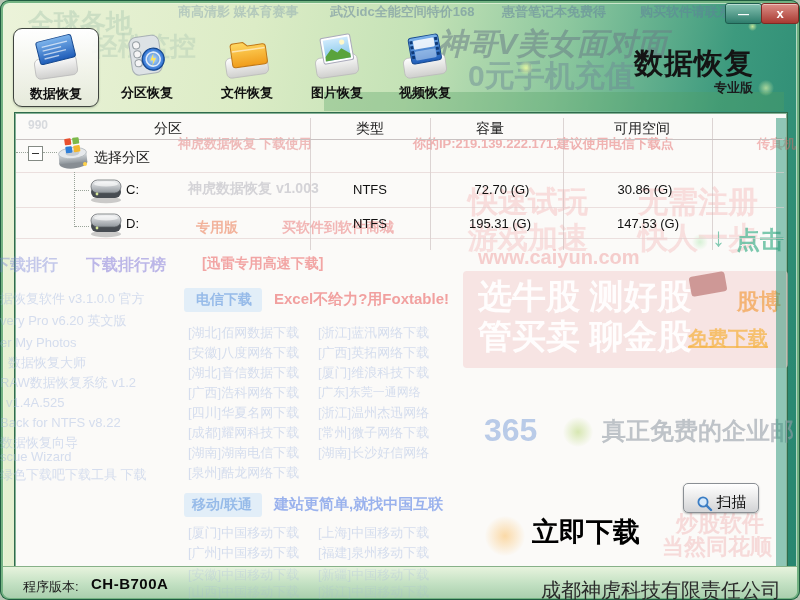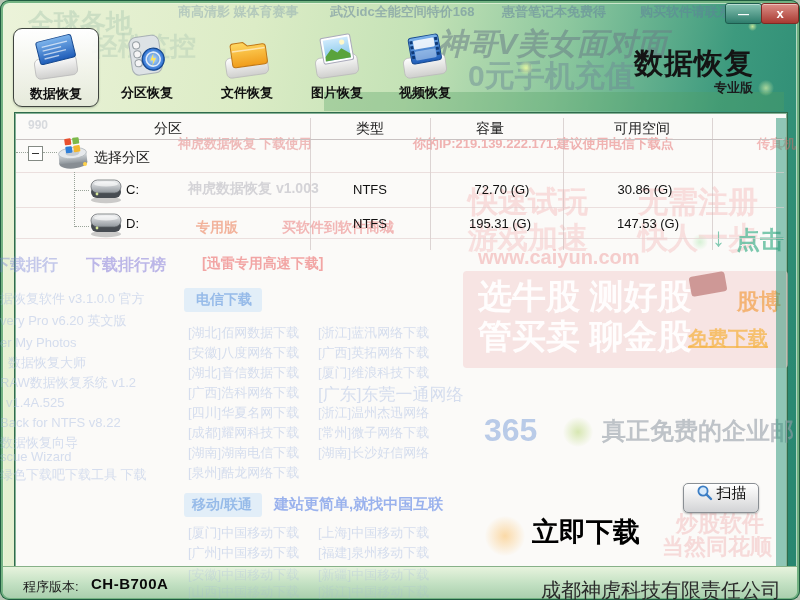--- a/index.html
+++ b/index.html
@@ -38,21 +38,21 @@
   .hline{position:absolute;left:16px;width:768px;height:1px;z-index:3;}
   .cell{position:absolute;font-size:13px;color:#111;z-index:3;}
   .ctr{transform:translateX(-50%);}
   .dotv{position:absolute;width:0;border-left:1px dotted #9aa49a;z-index:3;}
   .doth{position:absolute;height:0;border-top:1px dotted #9aa49a;z-index:3;}
   .minusbox{position:absolute;left:28px;top:146px;width:13px;height:13px;background:#fff;border:1px solid #848a84;
     display:flex;align-items:center;justify-content:center;z-index:3;cursor:pointer;}
   .minusbox i{display:block;width:7px;height:1px;background:#333;}
   .rowhit{position:absolute;left:16px;width:769px;z-index:3;}
   .scanbtn{position:absolute;left:683px;top:483px;width:74px;height:28px;z-index:4;
-    display:flex;align-items:flex-start;justify-content:center;gap:4px;
+    display:flex;align-items:flex-end;justify-content:center;gap:4px;
     border:1px solid #8a8f94;border-radius:5px;
     background:linear-gradient(180deg,#ffffff 0%,#ececec 45%,#d2d3d5 100%);
     box-shadow:0 1px 2px rgba(0,0,0,0.28);font-size:15px;color:#111;cursor:pointer;}
   .sb-vlabel{position:absolute;left:20px;top:11px;font-size:13px;color:#222;}
   .sb-vvalue{position:absolute;left:88px;top:8px;font-size:15px;font-weight:800;letter-spacing:0.5px;color:#0a0a0a;}
   .sb-company{position:absolute;right:16px;top:10px;font-size:20px;color:#2a2a2a;}
   .treelabel{position:absolute;font-size:14px;color:#161616;z-index:3;}
 </style>
 </head>
 <body>
@@ -136,28 +136,29 @@
       <div class="gh" style="left: 8px; top: 356px; font-size: 13px; color: rgba(160, 180, 225, 0.42); font-weight: 400;">数据恢复大师</div>
       <div class="gh" style="left: 0px; top: 376px; font-size: 13px; color: rgba(160, 180, 225, 0.42); font-weight: 400;">RAW数据恢复系统 v1.2</div>
       <div class="gh" style="left: 6px; top: 396px; font-size: 13px; color: rgba(160, 180, 225, 0.42); font-weight: 400;">v1.4A.525</div>
       <div class="gh" style="left: 0px; top: 416px; font-size: 13px; color: rgba(160, 180, 225, 0.42); font-weight: 400;">Back for NTFS v8.22</div>
       <div class="gh" style="left: 0px; top: 436px; font-size: 13px; color: rgba(160, 180, 225, 0.42); font-weight: 400;">数据恢复向导</div>
       <div class="gh" style="left: 0px; top: 450px; font-size: 13px; color: rgba(160, 180, 225, 0.42); font-weight: 400;">scue Wizard</div>
       <div class="gh" style="left: 0px; top: 468px; font-size: 13px; color: rgba(160, 180, 225, 0.42); font-weight: 400;">绿色下载吧下载工具 下载</div>
       <div class="gh" style="left: 758px; top: 297px; width: 10px; height: 10px; border-radius: 50%; background: radial-gradient(circle, rgba(200, 235, 180, 0.5) 0%, rgba(255, 255, 255, 0) 72%);"></div>
       <div class="gh" style="left: 184px; top: 288px; width: 78px; height: 24px; background: rgba(205, 228, 248, 0.55); border-radius: 3px;"></div>
       <div class="gh" style="left: 196px; top: 292px; font-size: 14px; color: rgba(110, 160, 225, 0.65); font-weight: 700;">电信下载</div>
+      <div class="gh" style="left: 274px; top: 291px; font-size: 15px; color: rgba(235, 100, 100, 0.6); font-weight: 700;">Excel不给力?用Foxtable!</div>
       <div class="gh" style="left: 188px; top: 326px; font-size: 13px; color: rgba(160, 180, 225, 0.42); font-weight: 400;">[湖北]佰网数据下载</div>
       <div class="gh" style="left: 318px; top: 326px; font-size: 13px; color: rgba(160, 180, 225, 0.42); font-weight: 400;">[浙江]蓝汛网络下载</div>
       <div class="gh" style="left: 188px; top: 346px; font-size: 13px; color: rgba(160, 180, 225, 0.42); font-weight: 400;">[安徽]八度网络下载</div>
       <div class="gh" style="left: 318px; top: 346px; font-size: 13px; color: rgba(160, 180, 225, 0.42); font-weight: 400;">[广西]英拓网络下载</div>
       <div class="gh" style="left: 188px; top: 366px; font-size: 13px; color: rgba(160, 180, 225, 0.42); font-weight: 400;">[湖北]音信数据下载</div>
       <div class="gh" style="left: 318px; top: 366px; font-size: 13px; color: rgba(160, 180, 225, 0.42); font-weight: 400;">[厦门]维浪科技下载</div>
       <div class="gh" style="left: 188px; top: 386px; font-size: 13px; color: rgba(160, 180, 225, 0.42); font-weight: 400;">[广西]浩科网络下载</div>
-      <div class="gh" style="left: 318px; top: 386px; font-size: 17px; color: rgba(160, 180, 225, 0.42); font-weight: 400;">[广东]东莞一通网络</div>
+      <div class="gh" style="left: 318px; top: 386px; font-size: 12px; color: rgba(160, 180, 225, 0.42); font-weight: 400;">[广东]东莞一通网络</div>
       <div class="gh" style="left: 188px; top: 406px; font-size: 13px; color: rgba(160, 180, 225, 0.42); font-weight: 400;">[四川]华夏名网下载</div>
       <div class="gh" style="left: 318px; top: 406px; font-size: 13px; color: rgba(160, 180, 225, 0.42); font-weight: 400;">[浙江]温州杰迅网络</div>
       <div class="gh" style="left: 188px; top: 426px; font-size: 13px; color: rgba(160, 180, 225, 0.42); font-weight: 400;">[成都]耀网科技下载</div>
       <div class="gh" style="left: 318px; top: 426px; font-size: 13px; color: rgba(160, 180, 225, 0.42); font-weight: 400;">[常州]微子网络下载</div>
       <div class="gh" style="left: 188px; top: 446px; font-size: 13px; color: rgba(160, 180, 225, 0.42); font-weight: 400;">[湖南]湖南电信下载</div>
       <div class="gh" style="left: 318px; top: 446px; font-size: 13px; color: rgba(160, 180, 225, 0.42); font-weight: 400;">[湖南]长沙好信网络</div>
       <div class="gh" style="left: 188px; top: 466px; font-size: 13px; color: rgba(160, 180, 225, 0.42); font-weight: 400;">[泉州]酷龙网络下载</div>
       <div class="gh" style="left: 463px; top: 271px; width: 325px; height: 97px; background: rgba(243, 205, 205, 0.5); border-radius: 4px;"></div>
       <div class="gh" style="left: 690px; top: 274px; width: 36px; height: 20px; background: rgba(155, 60, 55, 0.45); border-radius: 3px; transform: rotate(-10deg);"></div>
       <div class="gh" style="left: 478px; top: 279px; font-size: 34px; color: rgba(255, 255, 255, 0.92); font-weight: 800;">选牛股 测好股</div>

